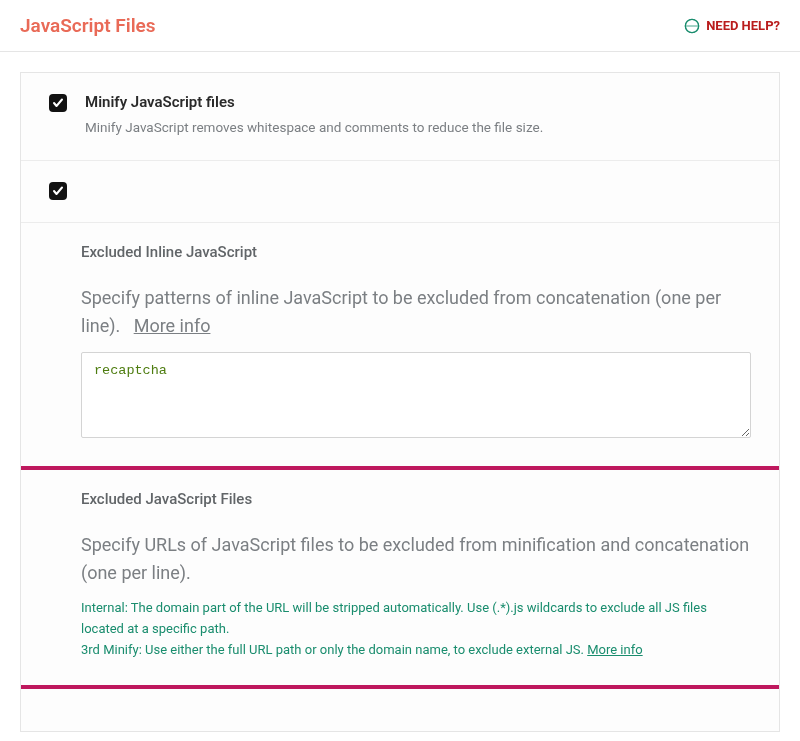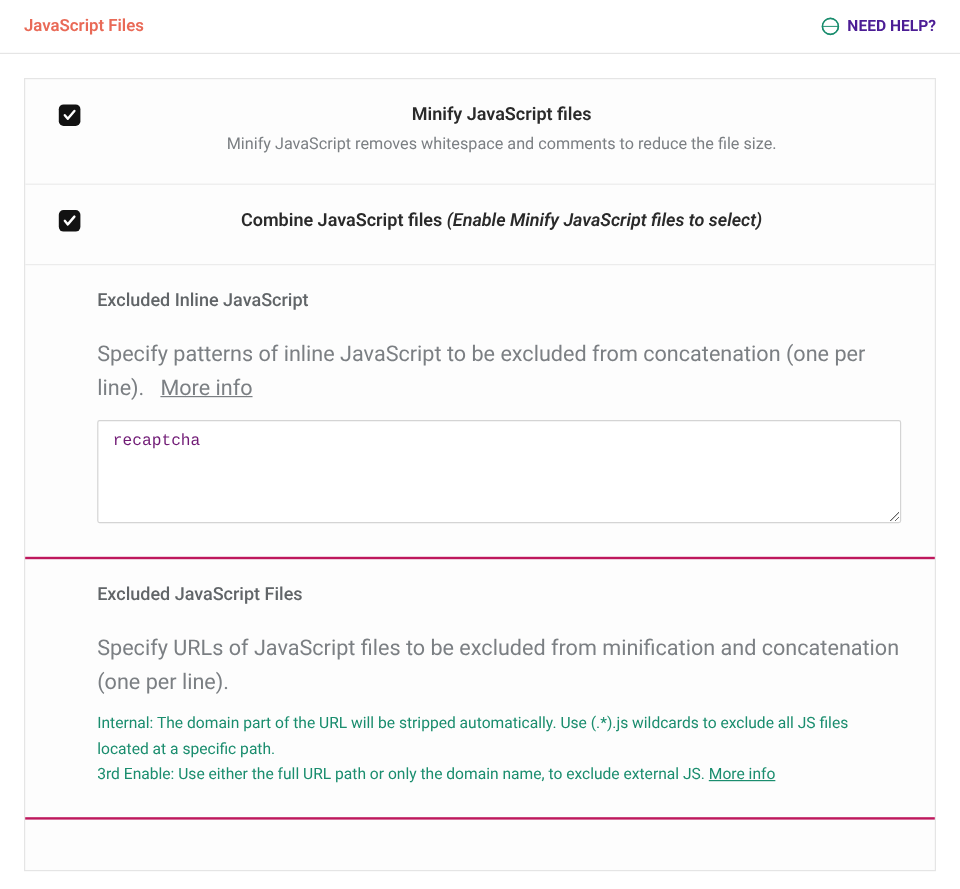--- a/index.html
+++ b/index.html
@@ -12,28 +12,28 @@
     }
     .header {
       display: flex;
       justify-content: space-between;
       align-items: center;
       padding: 14px 20px;
       border-bottom: 1px solid #e5e5e5;
     }
     .title {
       color: #e96a57;
-      font-size: 14px;
+      font-size: 19px;
       font-weight: 600;
     }
     .help-link {
       display: flex;
       align-items: center;
       gap: 6px;
-      color: #4c1d95;
+      color: #b91c1c;
       font-size: 13px;
       font-weight: 700;
       cursor: pointer;
       justify-content: space-between;
     }
     .help-icon {
       width: 16px;
       height: 16px;
     }
     .panel {
@@ -43,21 +43,20 @@
     }
     .setting {
       padding: 20px 28px 22px 28px;
       border-bottom: 1px solid #ececec;
     }
     .setting:last-child { border-bottom: none; }
     .setting-row {
       display: flex;
       align-items: flex-start;
       gap: 18px;
-      text-align: center;
     }
     .setting-body {
       flex: 1;
     }
     .checkbox {
       width: 18px;
       height: 18px;
       border-radius: 4px;
       background: #121212;
       display: flex;
@@ -84,21 +83,21 @@
       color: #7b7f83;
       line-height: 1.55;
     }
     .more-info {
       color: #7b7f83;
       text-decoration: underline;
       cursor: pointer;
     }
     .sub-section {
       padding: 20px 28px 24px 60px;
-      border-bottom: 2px solid #be185d;
+      border-bottom: 4px solid #be185d;
     }
     .sub-title {
       font-size: 15px;
       font-weight: 500;
       color: #616568;
       margin-bottom: 6px;
     }
     .sub-desc {
       font-size: 18px;
       color: #7b7f83;
@@ -107,21 +106,21 @@
       margin-top: 23px;
     }
     textarea {
       width: 100%;
       min-height: 86px;
       padding: 10px 12px;
       border: 1px solid #d4d4d4;
       border-radius: 2px;
       font-family: "SFMono-Regular", Consolas, "Liberation Mono", Menlo, monospace;
       font-size: 13.5px;
-      color: #701a75;
+      color: #4d7c0f;
       resize: vertical;
       background: #ffffff;
     }
     .note {
       font-size: 13px;
       color: #1a8d6e;
       line-height: 1.6;
       margin-top: 10px;
     }
     .note strong { font-weight: 400; }
@@ -160,44 +159,40 @@
   </div>
 
   <div class="setting">
     <div class="setting-row">
       <div class="checkbox">
         <svg viewBox="0 0 24 24" fill="none" stroke="#fff" stroke-width="4" stroke-linecap="round" stroke-linejoin="round">
             <polyline points="4 12 9 18 20 5"></polyline>
           </svg>
       </div>
       <div class="setting-body">
-        <div class="setting-title">
-          <span>Combine JavaScript files</span>
-          <span class="hint">(Enable Minify JavaScript files to select)</span>
-        </div>
       </div>
     </div>
   </div>
 
   <div class="sub-section">
     <div class="sub-title">Excluded Inline JavaScript</div>
     <div class="sub-desc">
       <span>Specify patterns of inline JavaScript to be excluded from concatenation (one per line).</span>
       <span>&nbsp;</span>
       <span class="more-info">More info</span>
     </div>
     <textarea style="">recaptcha</textarea>
   </div>
 
   <div class="sub-section">
     <div class="sub-title">Excluded JavaScript Files</div>
     <div class="sub-desc">Specify URLs of JavaScript files to be excluded from minification and concatenation (one per line).</div>
     <div class="note">
       <strong>Internal:</strong><span> The domain part of the URL will be stripped automatically. Use (.*).js wildcards to exclude all JS files located at a specific path.</span><br>
-      <strong>3rd Enable:</strong><span> Use either the full URL path or only the domain name, to exclude external JS. </span><span class="more-info">More info</span>
+      <strong>3rd Minify:</strong><span> Use either the full URL path or only the domain name, to exclude external JS. </span><span class="more-info">More info</span>
     </div>
   </div>
 
   <div class="setting">
     
   </div>
 
 </div>
 
 </body></html>

